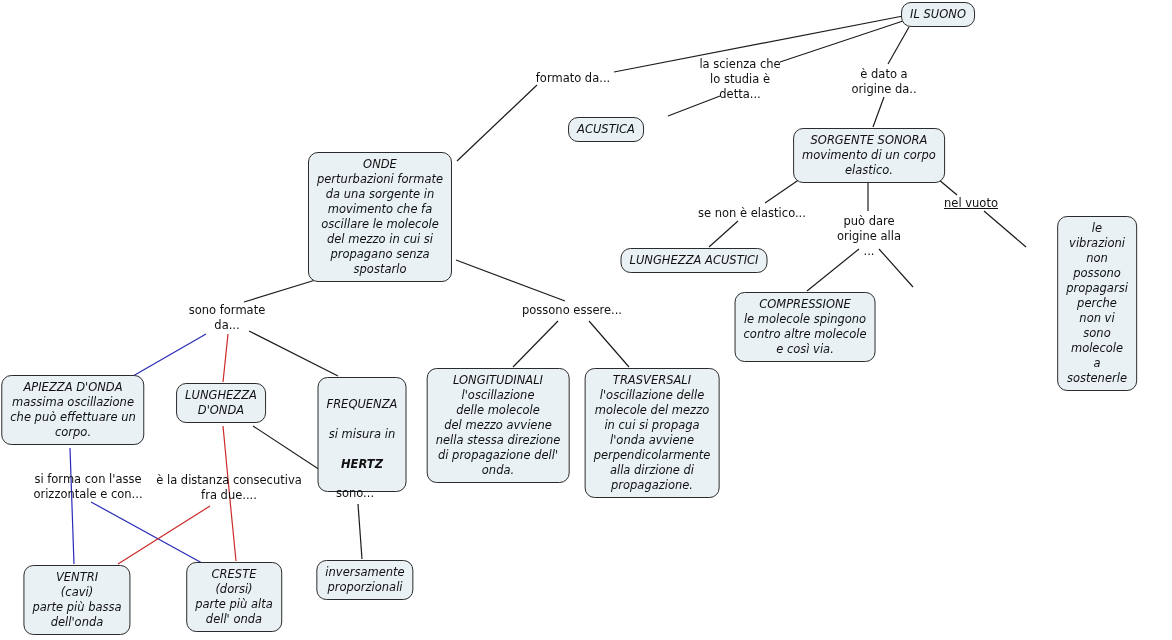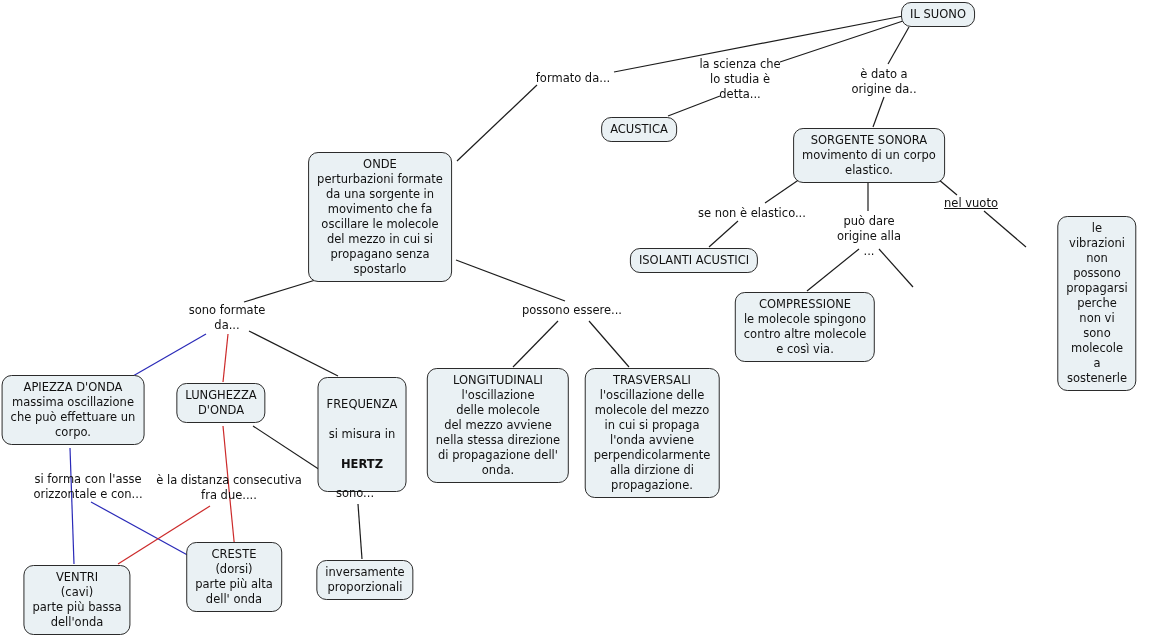--- a/index.html
+++ b/index.html
@@ -26,20 +26,21 @@
     transform: translateX(-50%);
     background: #eaf1f4;
     border: 1.2px solid #2b2b2b;
     border-radius: 10px;
     padding: 4px 8px;
     font-size: 11.5px;
     line-height: 15px;
     text-align: center;
     white-space: pre-line;
     box-sizing: border-box;
+    font-style: italic;
   }
   .edge-label {
     position: absolute;
     transform: translateX(-50%);
     font-size: 11.5px;
     line-height: 15px;
     text-align: center;
     white-space: pre-line;
   }
   .bold { font-weight: bold; }
@@ -80,33 +81,33 @@
     </g>
     <g class="red">
       <line x1="228" y1="334" x2="223" y2="382"></line>
       <line x1="223" y1="426" x2="230" y2="500"></line>
       <line x1="230" y1="500" x2="236" y2="561"></line>
       <line x1="210" y1="506" x2="118" y2="564"></line>
     </g>
   </svg>
 
   <div class="node" style="left:938px;  top:2px;">IL SUONO</div>
-  <div class="node" style="left:639px;  top:117px;text-align:right;">ACUSTICA</div>
+  <div class="node" style="left:606px;  top:117px;text-align:right;">ACUSTICA</div>
   <div class="node" style="left:869px;  top:128px;">SORGENTE SONORA
 movimento di un corpo
 elastico.</div>
   <div class="node" style="left:380px;  top:152px;">ONDE
 perturbazioni formate
 da una sorgente in
 movimento che fa
 oscillare le molecole
 del mezzo in cui si
 propagano senza
 spostarlo</div>
-  <div class="node" style="left:694px;  top:248px;">ISOLANTI ACUSTICI</div>
+  <div class="node" style="left:694px;  top:248px;">LUNGHEZZA ACUSTICI</div>
   <div class="node" style="left:1097px; top:216px;">le vibrazioni non
 possono propagarsi
 perche non vi sono
 molecole a sostenerle</div>
   <div class="node" style="left:805px;  top:292px;">COMPRESSIONE
 le molecole spingono
 contro altre molecole
 e così via.</div>
   <div class="node" style="left:221px;  top:383px;">LUNGHEZZA
 D'ONDA</div>
@@ -131,21 +132,21 @@
 molecole del mezzo
 in cui si propaga
 l'onda avviene
 perpendicolarmente
 alla dirzione di
 propagazione.</div>
   <div class="node" style="left:77px;   top:565px;">VENTRI
 (cavi)
 parte più bassa
 dell'onda</div>
-  <div class="node" style="left:234px;  top:542px;">CRESTE
+  <div class="node" style="left:234px;  top:562px;">CRESTE
 (dorsi)
 parte più alta
 dell' onda</div>
   <div class="node" style="left:365px;  top:560px;">inversamente
 proporzionali</div>
 
   <div class="edge-label" style="left:573px; top:71px;">formato da...</div>
   <div class="edge-label" style="left:740px; top:57px;">la scienza che
 lo studia è
 detta...</div>

